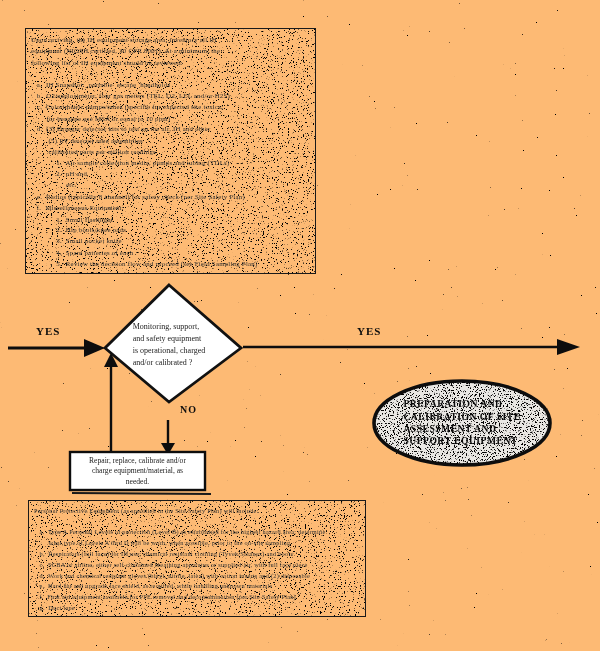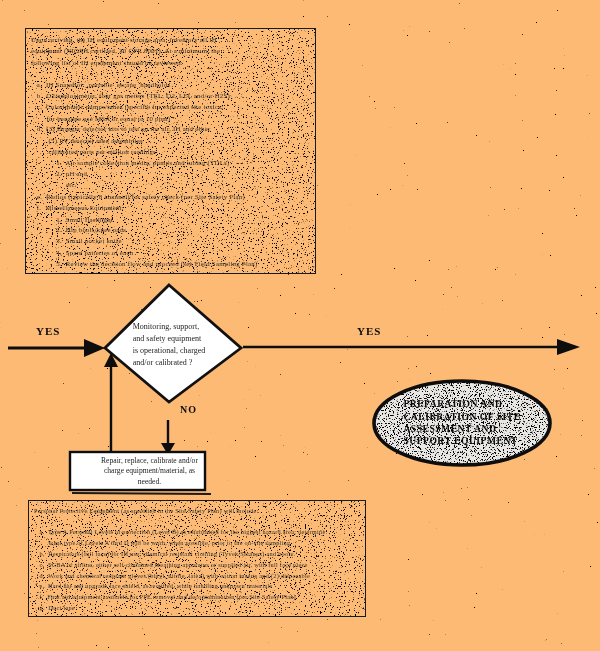--- a/index.html
+++ b/index.html
@@ -24,21 +24,21 @@
     font-size:11px;letter-spacing:1px;color:#0d0d0d;filter:blur(.2px);
   }
   #decision-label{
     position:absolute;z-index:3;left:112px;top:312px;width:114px;height:66px;
     display:flex;align-items:center;justify-content:center;text-align:left;
     font-size:8px;line-height:1.5;white-space:pre-line;color:#1c1c1c;filter:blur(.25px);
   }
   #process-label{
     position:absolute;z-index:3;left:71px;top:455px;width:133px;height:33px;
     display:flex;align-items:center;justify-content:center;text-align:center;
-    font-size:7.6px;line-height:1.35;white-space:pre-line;color:#1c1c1c;filter:blur(.3px);margin-left:12px;
+    font-size:7.6px;line-height:1.35;white-space:pre-line;color:#1c1c1c;filter:blur(.3px);
   }
   #oval-label{
     position:absolute;z-index:3;left:376px;top:382px;width:172px;height:82px;
     display:flex;align-items:center;justify-content:center;
     font-size:9.6px;font-weight:bold;line-height:1.28;letter-spacing:.5px;
     white-space:pre-line;color:#0a0a0a;filter:blur(.3px);
   }
 </style>
 </head>
 <body>

